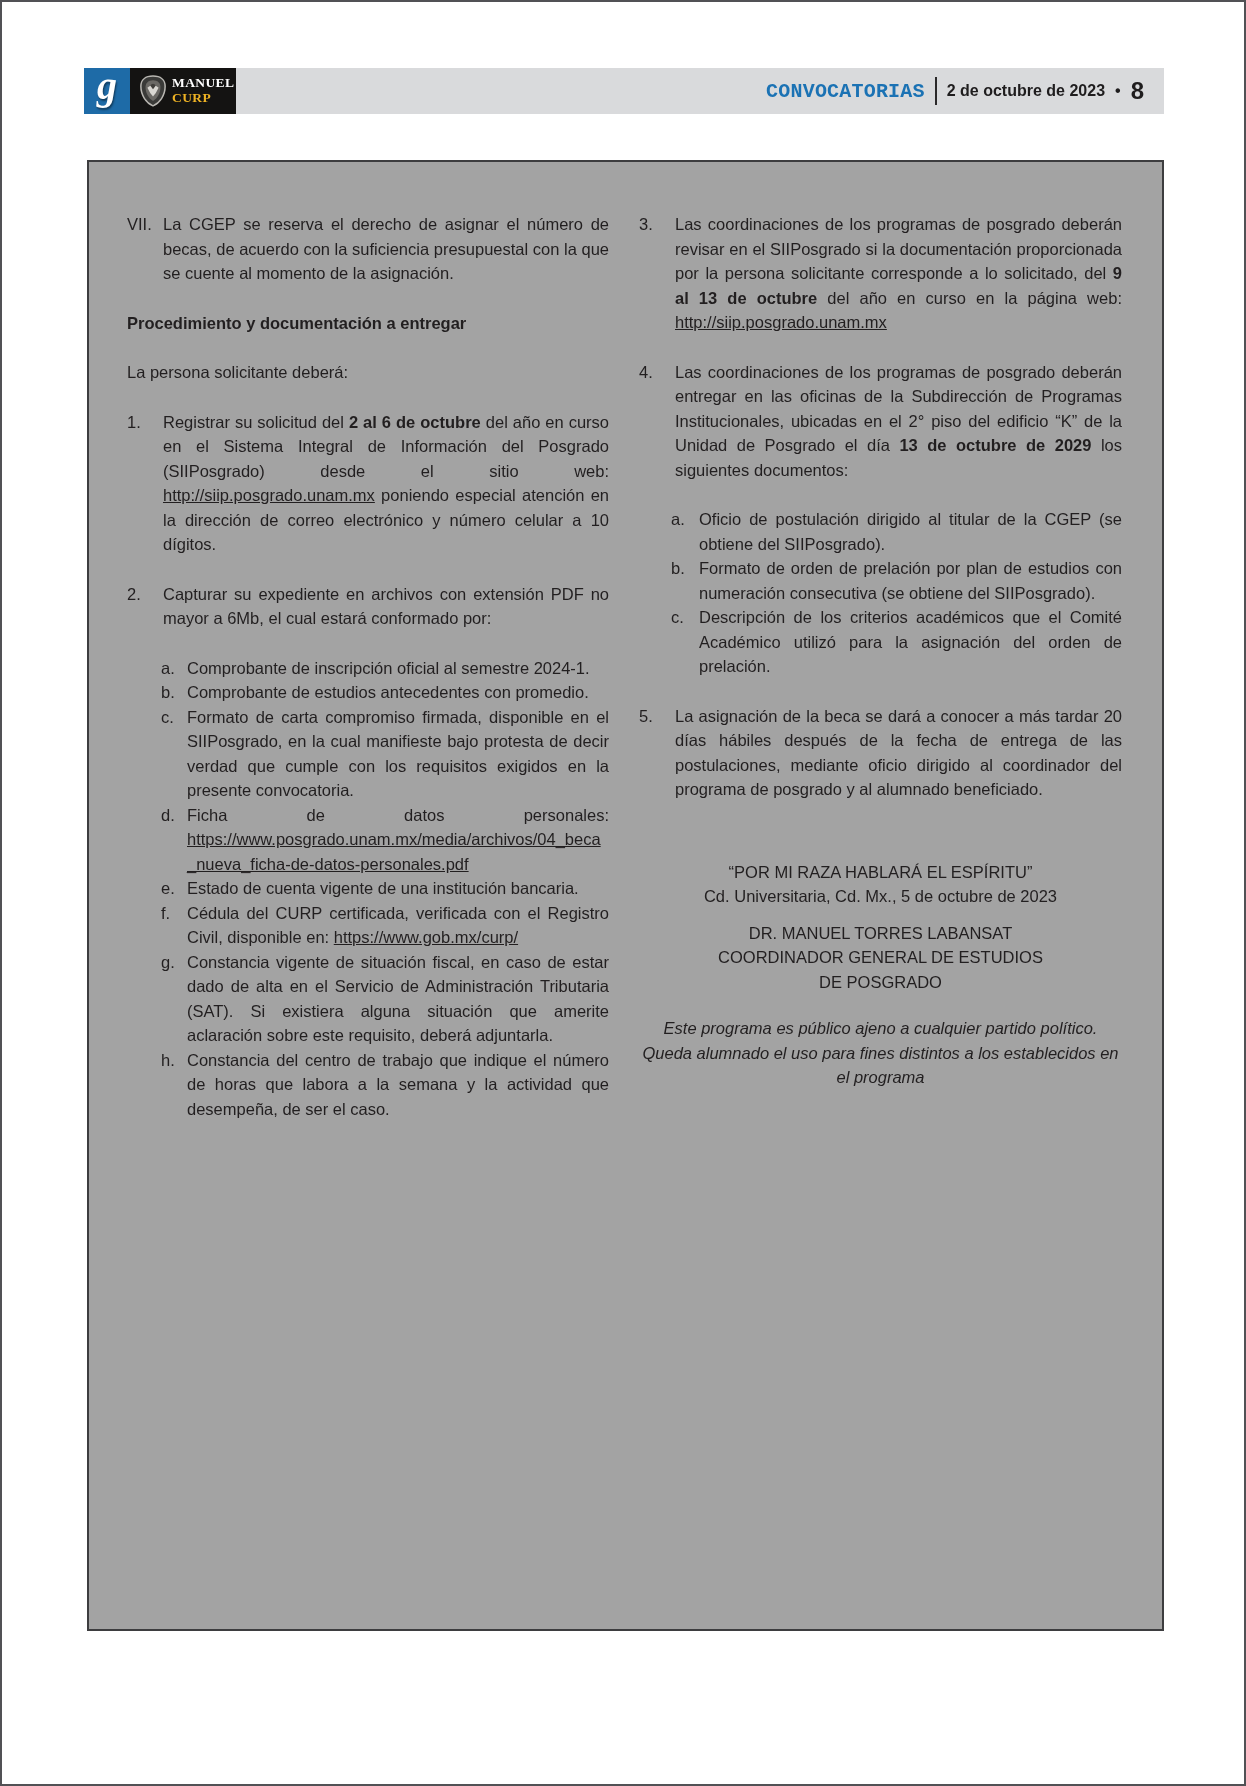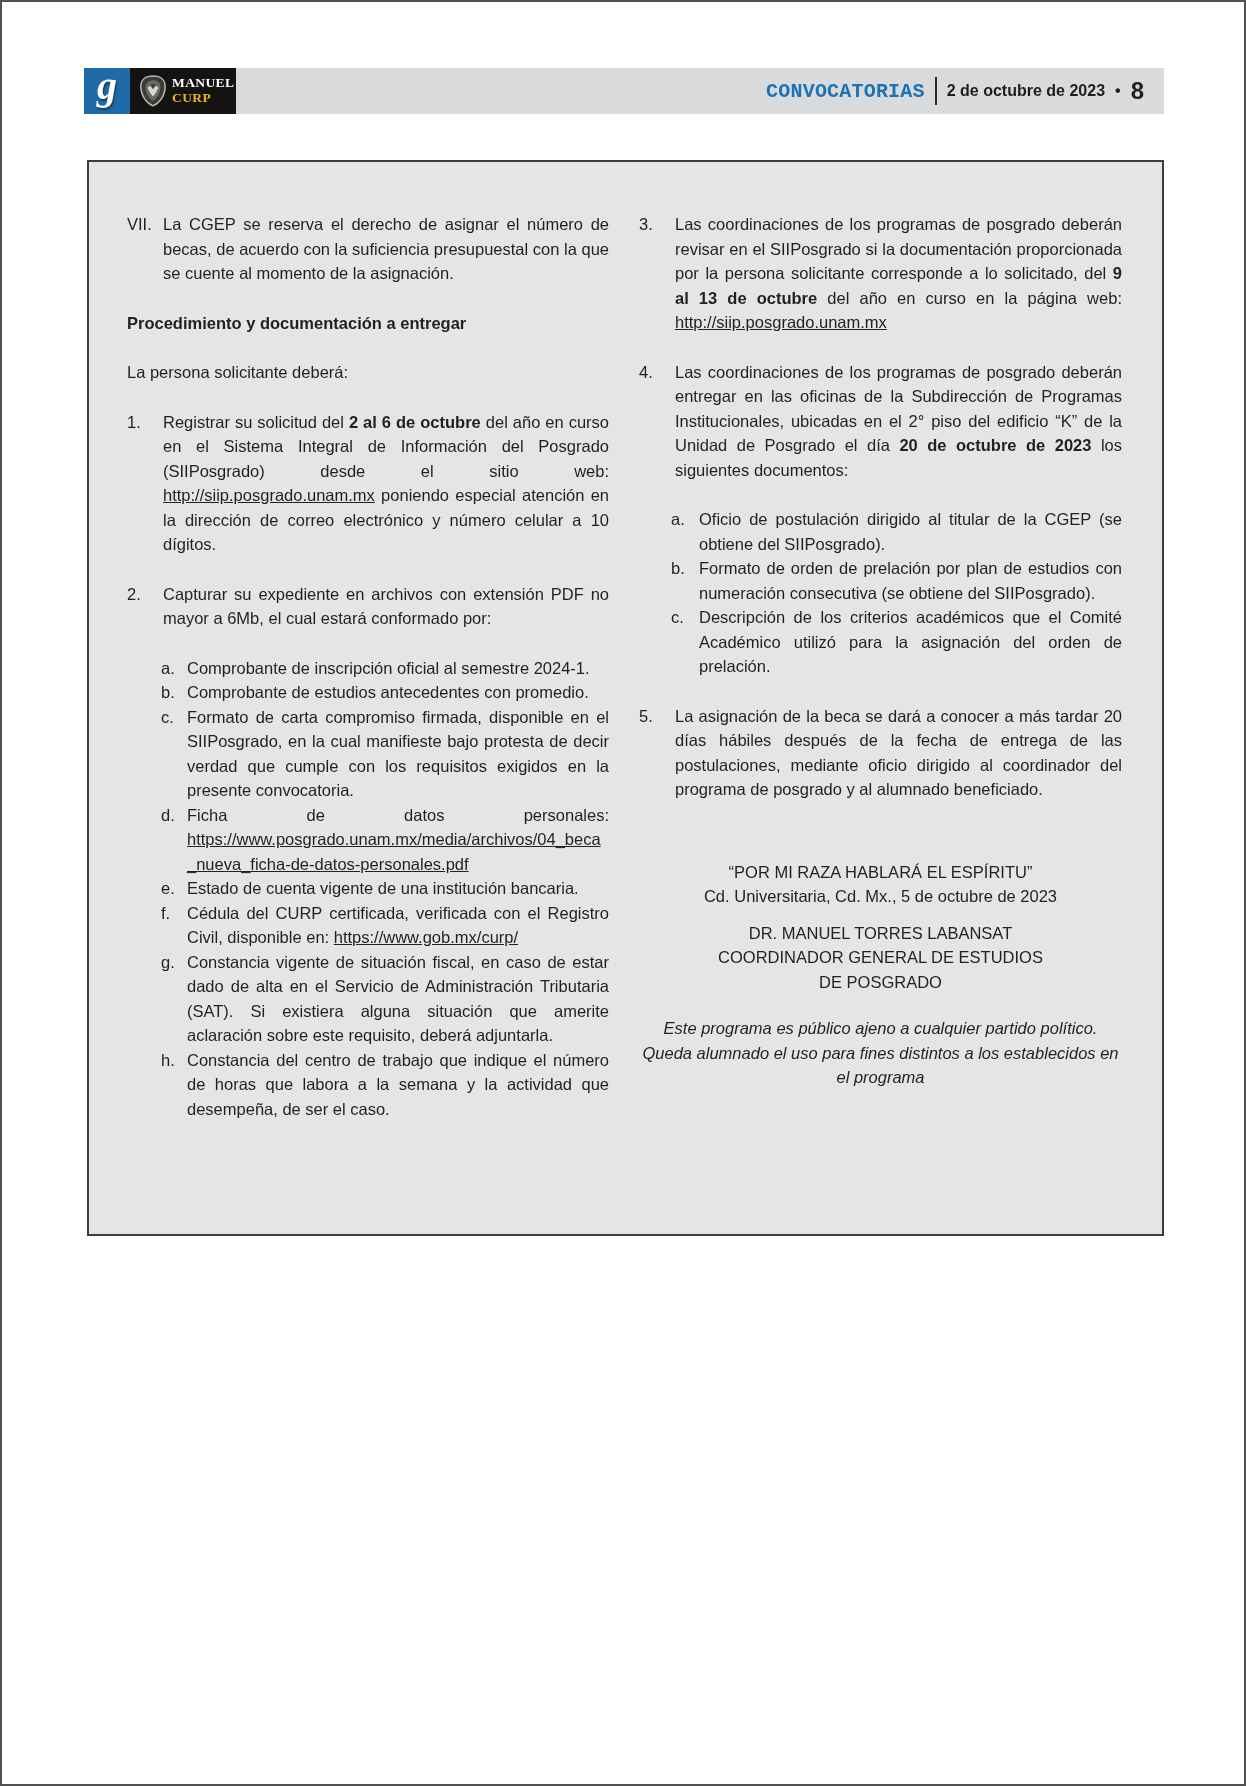--- a/index.html
+++ b/index.html
@@ -25,21 +25,21 @@
   .gaceta-lines { display:flex; flex-direction:column; justify-content:center; font-family:"Liberation Serif","DejaVu Serif",serif; font-weight:bold; line-height:1.08; }
   .gaceta-t { color:#ffffff; font-size:13.5px; letter-spacing:.4px; }
   .unam-t   { color:#eeb224; font-size:13.5px; letter-spacing:.4px; }
   .bar-rest { flex:1 1 auto; background:#d9dadc; display:flex; align-items:center; justify-content:flex-end; padding-right:20px; gap:10px; }
   .convoc { color:#1b72b4; font-weight:bold; font-size:20px; letter-spacing:.2px;font-family:Liberation Mono, monospace; }
   .sep    { width:2px; height:28px; background:#2b292a; }
   .date-t { font-weight:bold; font-size:16px; color:#1f1d1e; }
   .dot    { font-weight:bold; font-size:16px; color:#1f1d1e; }
   .pageno { font-weight:bold; font-size:24px; color:#1f1d1e; }
   
-  .frame { position:absolute; left:85px; top:158px; width:1077px; height:1076px; border:2px solid #3d3d3f; background:#e5e5e5; }
+  .frame { position:absolute; left:85px; top:158px; width:1077px; height:1471px; border:2px solid #3d3d3f; background:#a3a3a3; }
   .col { position:absolute; top:50px; font-size:16.5px; line-height:24.5px; }
   .col-left  { left:38px;  width:482px; }
   .col-right { left:550px; width:483px; }
   .block { margin-top:25px; text-align:justify; }
   .block.first { margin-top:0; }
   .hang { position:relative; padding-left:36px; }
   .hang > .lbl { position:absolute; left:0; top:0; }
   .subhead { font-size:16.5px; font-weight:bold; text-align:left; }
   .plain { text-align:left; }
   .sublist { margin-left:34px; margin-top:25px; }
@@ -128,21 +128,21 @@
       </div>
     </div>
   </div>
 
   <div class="col col-right">
     <div class="block first hang">
       <span class="lbl">3.</span><span><span>Las coordinaciones de los programas de posgrado deberán revisar en el SIIPosgrado si la documentación proporcionada por la persona solicitante corresponde a lo solicitado, del </span><span class="b">9 al 13 de octubre</span><span> del año en curso en la página web: </span><span class="u">http://siip.posgrado.unam.mx</span></span>
     </div>
 
     <div class="block hang">
-      <span class="lbl">4.</span><span><span>Las coordinaciones de los programas de posgrado deberán entregar en las oficinas de la Subdirección de Programas Institucionales, ubicadas en el 2° piso del edificio “K” de la Unidad de Posgrado el día </span><span class="b">20 de octubre de 2023</span><span> los siguientes documentos:</span></span>
+      <span class="lbl">4.</span><span><span>Las coordinaciones de los programas de posgrado deberán entregar en las oficinas de la Subdirección de Programas Institucionales, ubicadas en el 2° piso del edificio “K” de la Unidad de Posgrado el día </span><span class="b">13 de octubre de 2029</span><span> los siguientes documentos:</span></span>
     </div>
 
     <div class="sublist">
       <div class="sub">
         <span class="lbl">a.</span><span><span>Oficio de postulación dirigido al titular de la CGEP (se obtiene del SIIPosgrado).</span></span>
       </div>
       <div class="sub">
         <span class="lbl">b.</span><span><span>Formato de orden de prelación por plan de estudios con numeración consecutiva (se obtiene del SIIPosgrado).</span></span>
       </div>
       <div class="sub">

